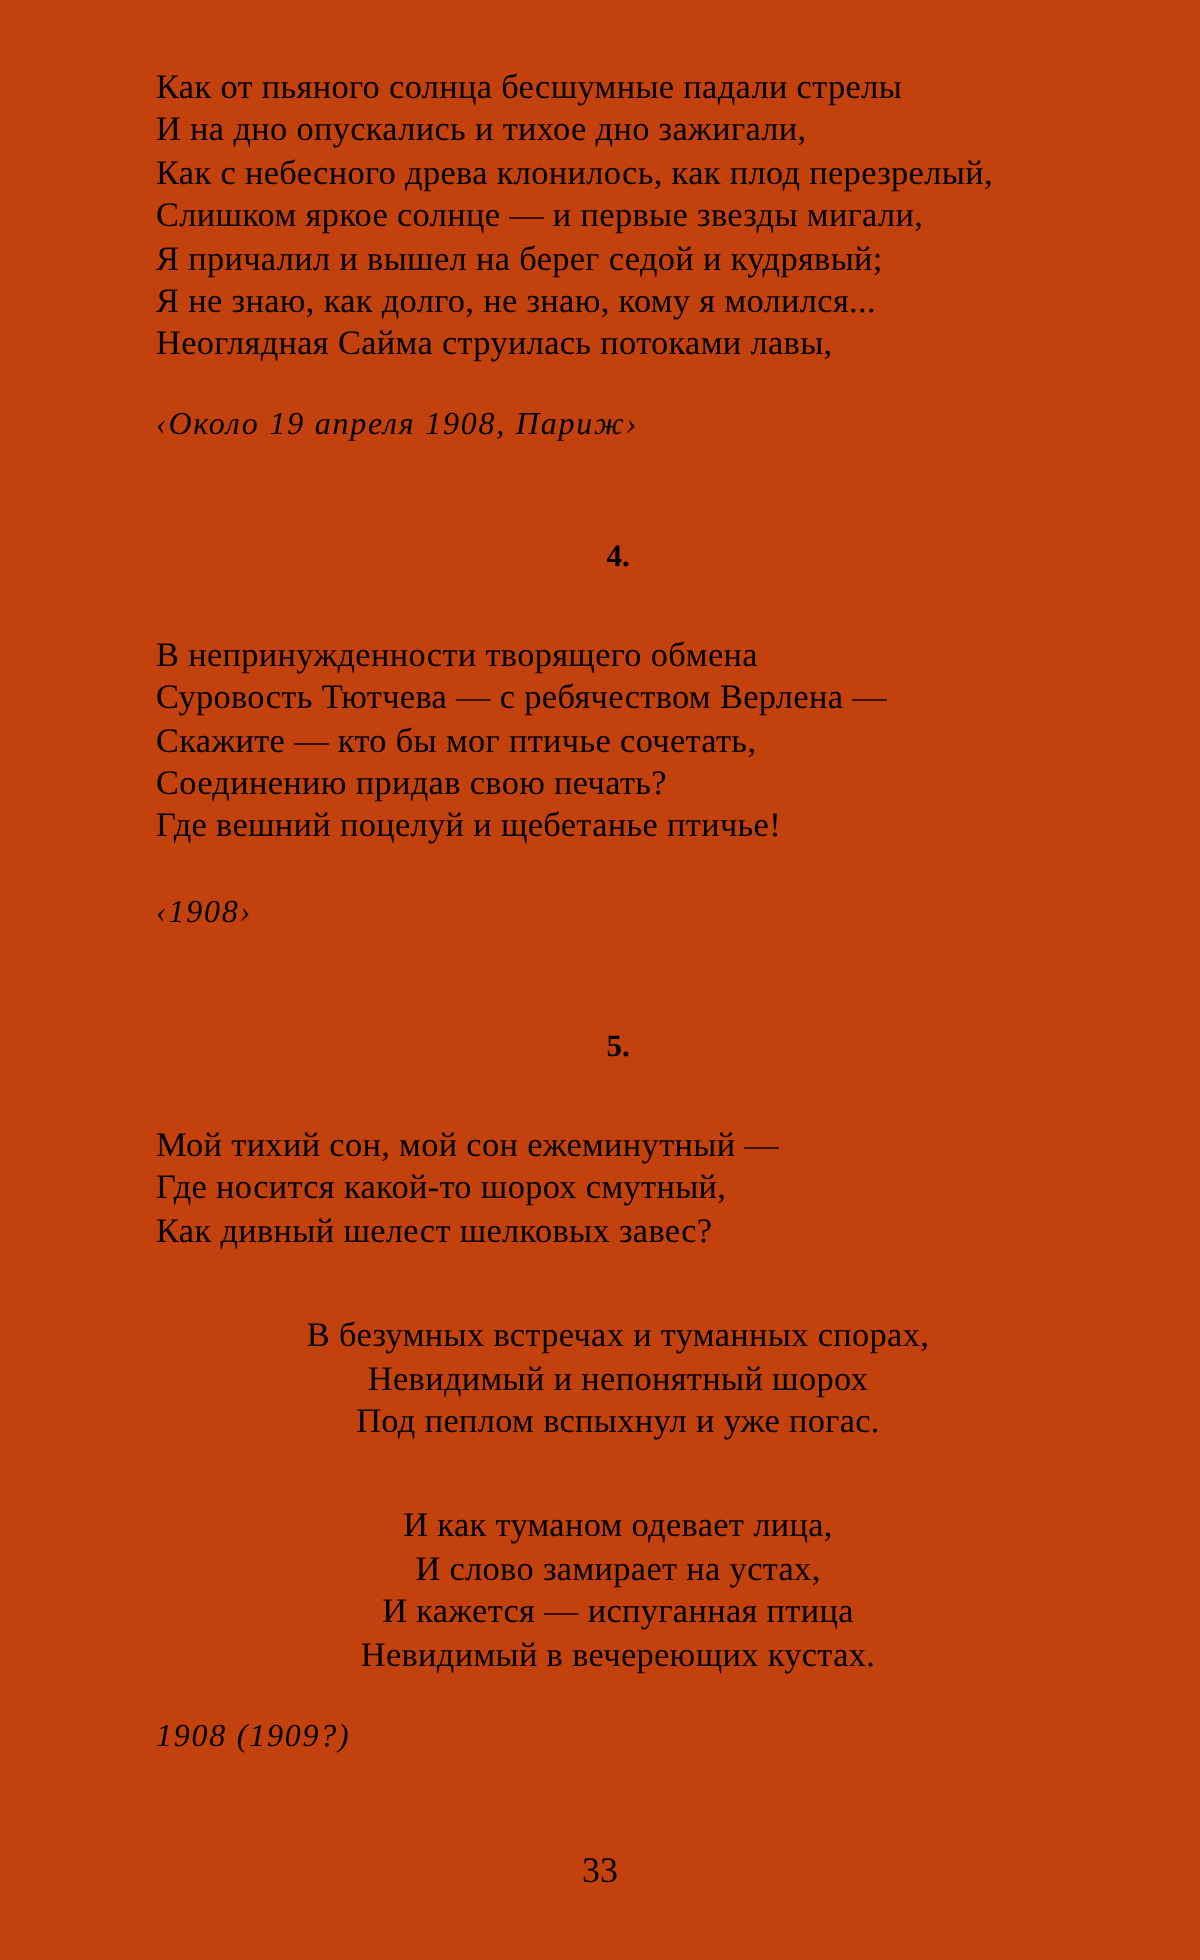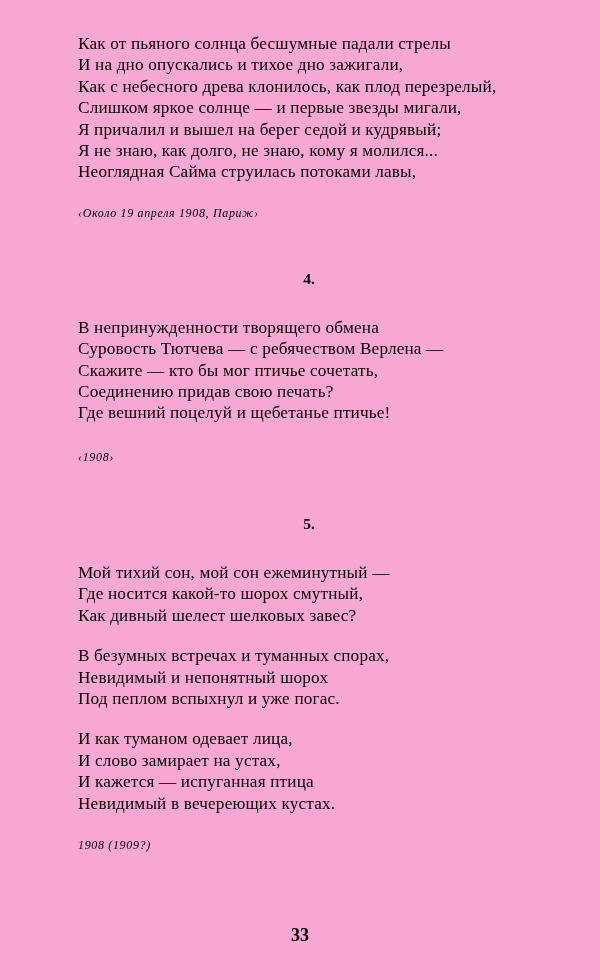--- a/index.html
+++ b/index.html
@@ -5,21 +5,21 @@
   html, body {
     margin: 0;
     padding: 0;
     background: #ffffff;
   }
 
   .page {
     position: relative;
     width: 600px;
     height: 980px;
-    background: #f9a8d4;
+    background: #c2410c;
     overflow: hidden;
     font-family: "Liberation Serif", "DejaVu Serif", serif;
     color: #000000;
   }
 
   .content {
     position: absolute;
     left: 78px;
     top: 0;
     width: 462px;
@@ -35,26 +35,27 @@
   }
 
   .line {
     font-size: 17.2px;
     line-height: 21.4px;
     white-space: pre-wrap;
     letter-spacing: 0.01em;
   }
 
   .stanza + .stanza {
-    margin-top: 19px;
+    margin-top: 31px;
+    text-align: center;
   }
 
   
   .dateline {
-    font-size: 12px;
+    font-size: 16px;
     line-height: 18px;
     font-style: italic;
     letter-spacing: 0.055em;
   }
 
   
   .section-number {
     font-size: 15.5px;
     font-weight: bold;
     text-align: center;
@@ -62,21 +63,20 @@
   }
 
   
   .folio {
     position: absolute;
     left: 0;
     top: 925px;
     width: 600px;
     text-align: center;
     font-size: 18px;
-    font-weight: bold;
   }
 
   
   .gap-after-poem1 { height: 21px; }
   .gap-before-num4 { height: 48px; }
   .gap-after-num4  { height: 29px; }
   .gap-after-poem2 { height: 24px; }
   .gap-before-num5 { height: 49px; }
   .gap-after-num5  { height: 29px; }
   .gap-after-poem3 { height: 22px; }

